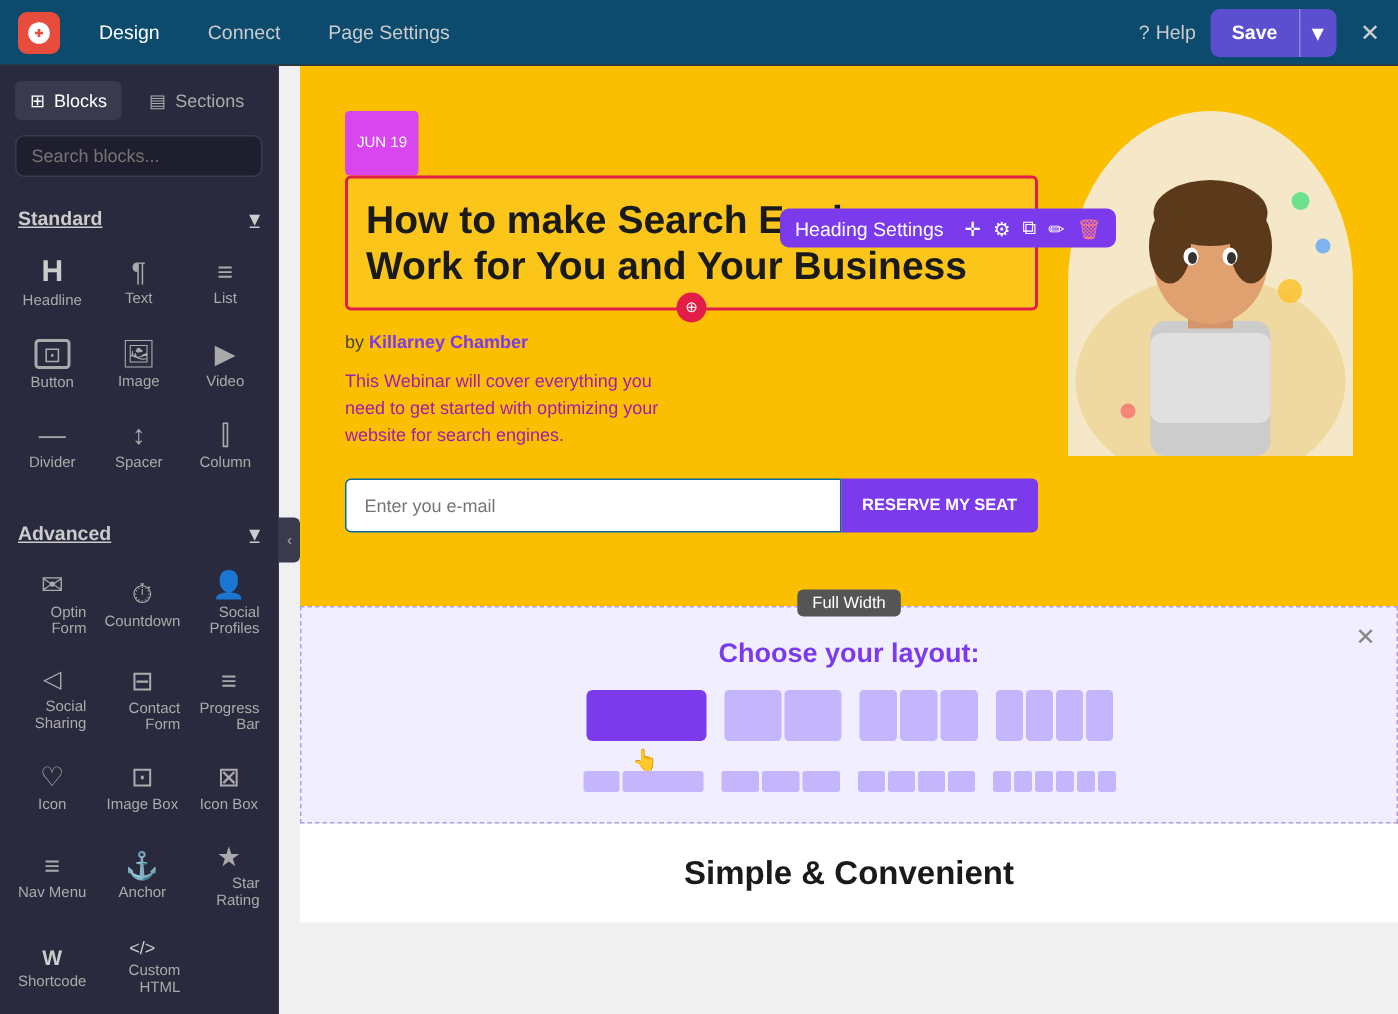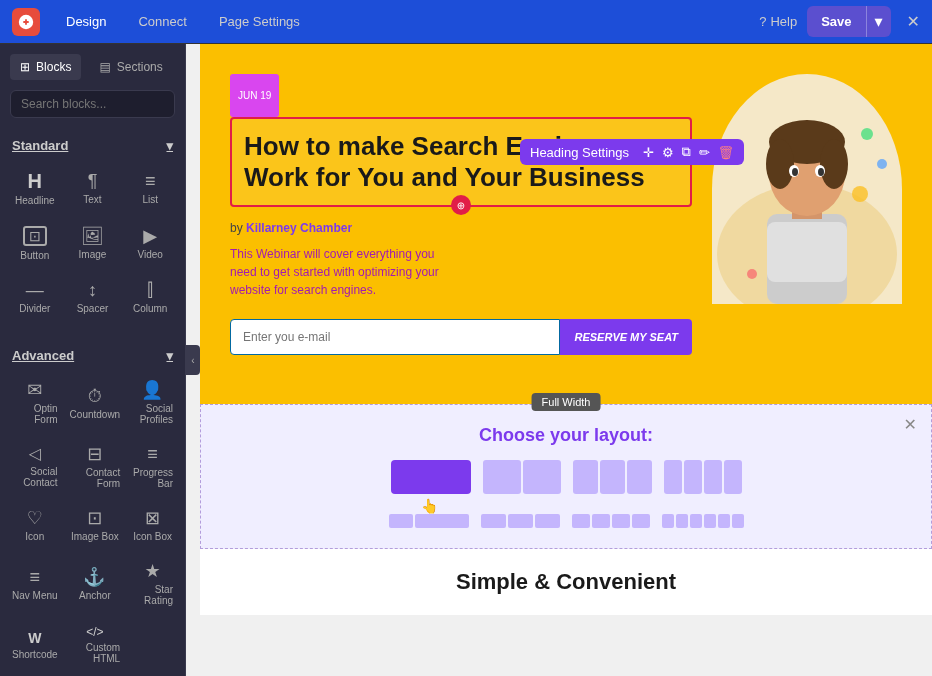--- a/index.html
+++ b/index.html
@@ -1,20 +1,20 @@
 <!DOCTYPE html>
 <html><head>
   <meta charset="utf-8">
   <style>
     * { box-sizing: border-box; margin: 0; padding: 0; }
     body { font-family: -apple-system, BlinkMacSystemFont, 'Segoe UI', sans-serif; background: #1e1e2e; width: 932px; height: 676px; overflow: hidden; }
 
     
     .topbar {
-      display: flex; align-items: center; background: #1d4ed8; height: 44px;
+      display: flex; align-items: center; background: #0c4a6e; height: 44px;
       padding: 0 12px; gap: 20px; border-bottom: 1px solid #333;
     }
     .topbar-logo { width: 28px; height: 28px; background: #e74c3c; border-radius: 6px; display: flex; align-items: center; justify-content: center; }
     .topbar-logo svg { width: 18px; height: 18px; }
     .topbar-nav { display: flex; gap: 20px; }
     .topbar-nav-item { color: #ccc; font-size: 13px; cursor: pointer; padding: 4px 6px; border-radius: 4px; }
     .topbar-nav-item.active { color: #fff; }
     .topbar-right { margin-left: auto; display: flex; align-items: center; gap: 10px; }
     .help-btn { color: #ccc; font-size: 13px; display: flex; align-items: center; gap: 4px; cursor: pointer; }
     .save-btn-group { display: flex; align-items: center; background: #5b4fcf; border-radius: 6px; overflow: hidden; }
@@ -59,21 +59,21 @@
     }
     .heading-settings-bar span { font-size: 13px; cursor: pointer; }
     .heading-box { border: 2px solid #e11d48; background: rgba(255,255,255,0.1); padding: 12px; border-radius: 4px; position: relative; margin-bottom: 8px; }
     .heading-box h1 { font-size: 26px; font-weight: 900; color: #1a1a1a; line-height: 1.2; }
     .heading-anchor { position: absolute; bottom: -10px; left: 50%; transform: translateX(-50%); width: 20px; height: 20px; background: #e11d48; border-radius: 50%; display: flex; align-items: center; justify-content: center; color: white; font-size: 10px; }
     .author-line { color: #444; font-size: 12px; margin: 14px 0 10px; }
     .author-line strong { color: #7c3aed; }
     .description { color: #a21caf; font-size: 12px; line-height: 1.5; margin-bottom: 20px; max-width: 220px; }
     .email-form { display: flex; gap: 0; }
     .email-input { flex: 1; padding: 10px 12px; border: 1px solid #0369a1; border-radius: 4px 0 0 4px; font-size: 12px; outline: none; color: #999; }
-    .reserve-btn { background: #7c3aed; color: #fff; border: none; padding: 10px 14px; font-size: 11px; font-weight: 700; border-radius: 0 4px 4px 0; cursor: pointer; white-space: nowrap; font-style: italic; }
+    .reserve-btn { background: #7c3aed; color: #fff; border: none; padding: 10px 14px; font-size: 11px; font-weight: 700; border-radius: 0 4px 4px 0; cursor: pointer; white-space: nowrap; }
     .yellow-right { width: 190px; position: relative; }
 
     
     .layout-section {
       background: #f0eeff; border: 1px dashed #b39ddb; margin: 0; padding: 20px; position: relative;
     }
     .layout-section-close { position: absolute; top: 10px; right: 14px; color: #888; font-size: 16px; cursor: pointer; }
 
     
     .bottom-section { background: #fff; padding: 20px; text-align: center; }
@@ -182,21 +182,21 @@
       <div class="sidebar-item">
         <span class="sidebar-item-icon">⏱</span>
         <span class="sidebar-item-label">Countdown</span>
       </div>
       <div class="sidebar-item">
         <span class="sidebar-item-icon">👤</span>
         <span class="sidebar-item-label">Social Profiles</span>
       </div>
       <div class="sidebar-item">
         <span class="sidebar-item-icon" style="font-size:16px;">◁</span>
-        <span class="sidebar-item-label">Social Contact</span>
+        <span class="sidebar-item-label">Social Sharing</span>
       </div>
       <div class="sidebar-item">
         <span class="sidebar-item-icon">⊟</span>
         <span class="sidebar-item-label">Contact Form</span>
       </div>
       <div class="sidebar-item">
         <span class="sidebar-item-icon">≡</span>
         <span class="sidebar-item-label">Progress Bar</span>
       </div>
       <div class="sidebar-item">

